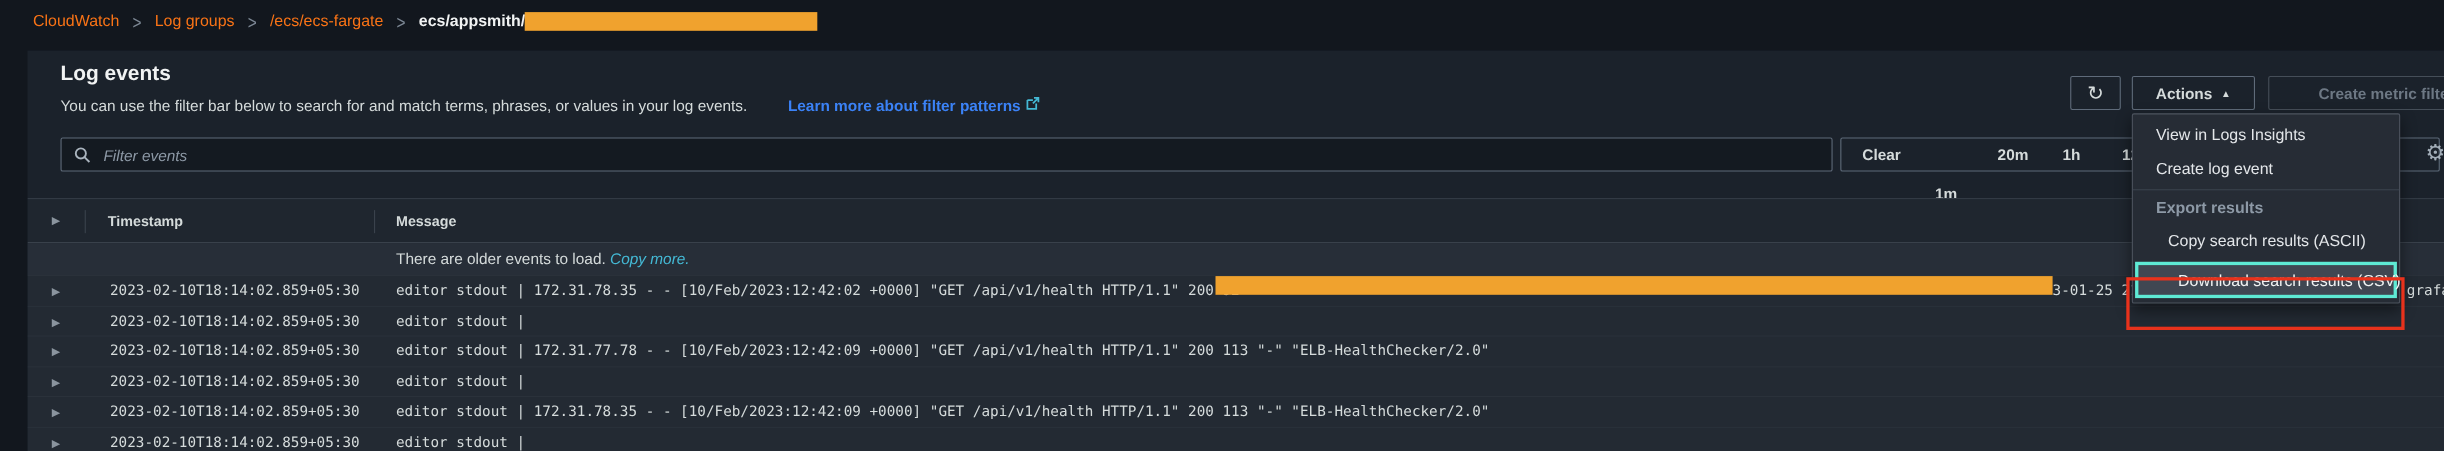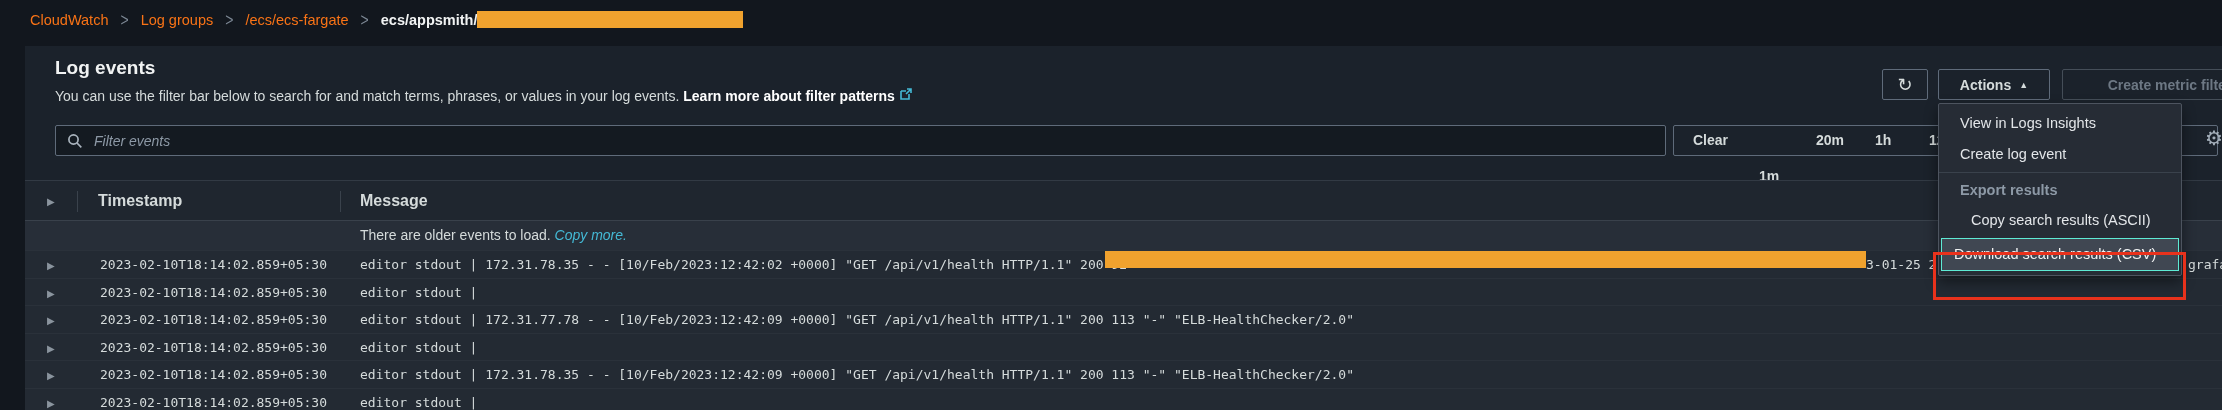--- a/index.html
+++ b/index.html
@@ -10,21 +10,21 @@
   .breadcrumb{position:absolute;left:30px;top:11px;display:flex;align-items:center;gap:12px;font-size:14.5px;}
   .crumb-link{color:#f97316;cursor:pointer;}
   .crumb-sep{color:#7d8895;font-size:14px;transform:scaleY(1.25);}
   .crumb-current{color:#f1f3f3;font-weight:bold;display:flex;align-items:center;}
   .crumb-redaction{display:inline-block;width:266px;height:17px;background:#f0a22e;}
 
   
   .panel{position:absolute;left:25px;top:46px;right:0;bottom:0;background:#1b222b;overflow:hidden;}
   .page-title{position:absolute;left:30px;top:11px;font-size:19px;font-weight:bold;color:#f1f3f3;}
   .page-desc{position:absolute;left:30px;top:41px;font-size:14px;color:#d5dbdb;white-space:nowrap;}
-  .learn-link{color:#ffffff;font-weight:bold;cursor:pointer;}
+  .learn-link{color:#3b82f6;font-weight:bold;cursor:pointer;margin-left:33px;}
   .ext-icon{display:inline-block;margin-left:4px;}
 
   .btn{position:absolute;top:23px;height:31px;box-sizing:border-box;border:1px solid #5f6b7a;border-radius:2px;
        background:transparent;color:#d5dbdb;font-weight:bold;font-size:14px;
        display:flex;align-items:center;justify-content:center;gap:8px;cursor:pointer;white-space:nowrap;}
   .btn-refresh{left:1857px;width:46px;font-size:18px;font-weight:normal;}
   .btn-actions{left:1913px;width:112px;}
   .btn-actions .caret{font-size:9px;}
   .btn-create{left:2037px;width:215px;color:#6d7884;border-color:#454e58;cursor:default;}
 
@@ -42,21 +42,21 @@
   .tb0{left:19px;} .tb1{left:85px;margin-top:36px;} .tb2{left:142px;} .tb3{left:201px;} .tb4{left:255px;}
 
   .gear{position:absolute;left:2180px;top:80px;font-size:20px;color:#a3aeb9;cursor:pointer;}
 
   
   .thead{position:absolute;left:0;right:0;top:134px;height:41px;background:#1f262f;box-sizing:border-box;
          border-top:1px solid #323a44;border-bottom:1px solid #39414b;}
   .thead .expand{position:absolute;left:22px;top:50%;transform:translateY(-50%);color:#8a949e;font-size:10px;}
   .col-div{position:absolute;top:10px;height:21px;width:1px;background:#3a424c;}
   .cd1{left:52px;} .cd2{left:315px;}
-  .th{position:absolute;top:0;line-height:40px;font-size:16px;font-weight:bold;color:#d5dbdb;}
+  .th{position:absolute;top:0;line-height:40px;font-size:13px;font-weight:bold;color:#d5dbdb;}
   .th-ts{left:73px;} .th-msg{left:335px;}
 
   .rows{position:absolute;left:0;right:0;top:175px;bottom:0;background:#232a33;}
   .older-row{position:absolute;left:0;right:0;top:0;height:29px;background:#272e38;font-size:14px;}
   .older-text{position:absolute;left:335px;line-height:29px;color:#d5dbdb;}
   .load-more{color:#44b9d5;font-style:italic;cursor:pointer;}
 
   .row{position:absolute;left:0;right:0;height:28px;border-top:1px solid #2a313a;}
   .row .expand{position:absolute;left:22px;top:50%;transform:translateY(-50%);color:#8a949e;font-size:10px;cursor:pointer;}
   .row .ts,.row .msg,.row .frag{position:absolute;line-height:28px;font-family:"DejaVu Sans Mono",monospace;
@@ -67,21 +67,21 @@
 
   
   .menu{position:absolute;left:1938px;top:103px;width:244px;box-sizing:border-box;background:#262c35;
         border:1px solid #4d545f;border-radius:2px;box-shadow:0 6px 14px rgba(0,0,0,.45);z-index:50;
         padding:4px 0 4px 0;}
   .menu-item{height:31px;line-height:31px;padding-left:21px;font-size:14.5px;color:#e3e6e9;cursor:pointer;white-space:nowrap;}
   .menu-divider{border-top:1px solid #3a424c;margin:2px 0;}
   .menu-section{height:30px;line-height:30px;padding-left:21px;font-size:14.5px;font-weight:bold;color:#8d99a6;}
   .menu-sub{padding-left:32px;}
   .menu-highlight{margin:2px 2px 0 2px;height:33px;line-height:31px;box-sizing:border-box;background:#404752;
-                  border:1px solid #5eead4;padding-left:12px;color:#f1f3f3;}
+                  border:3px solid #5eead4;padding-left:36px;color:#f1f3f3;}
 
   .annotation{position:absolute;left:1933px;top:252px;width:253px;height:48px;box-sizing:border-box;
               border:3px solid #e8321c;z-index:60;pointer-events:none;}
 
   svg{display:block;}
 </style>
 </head>
 <body>
 
 <div id="screen">

